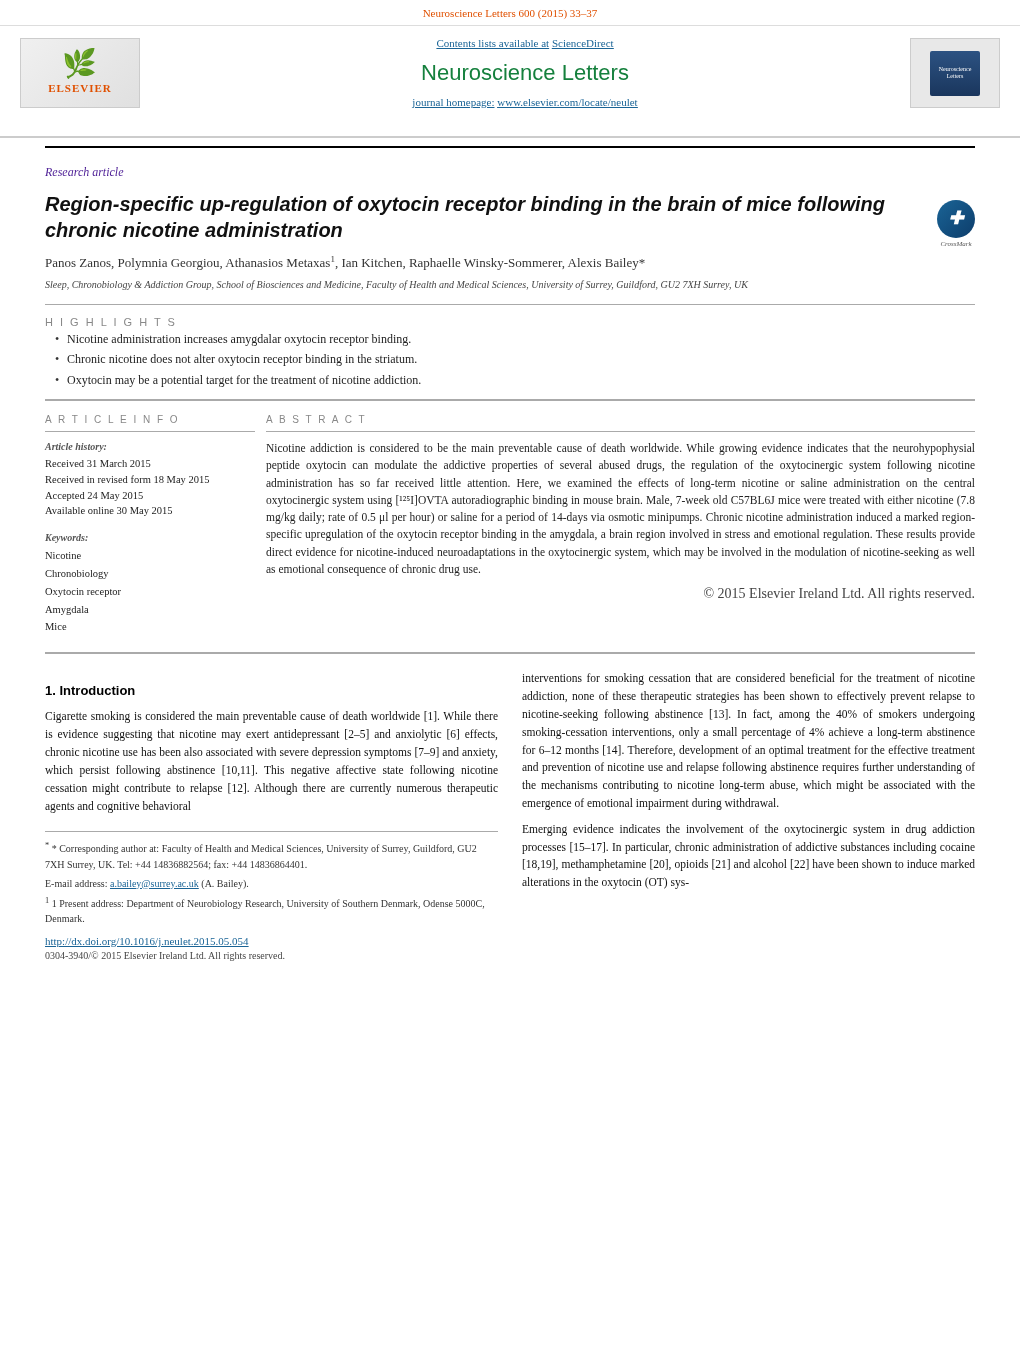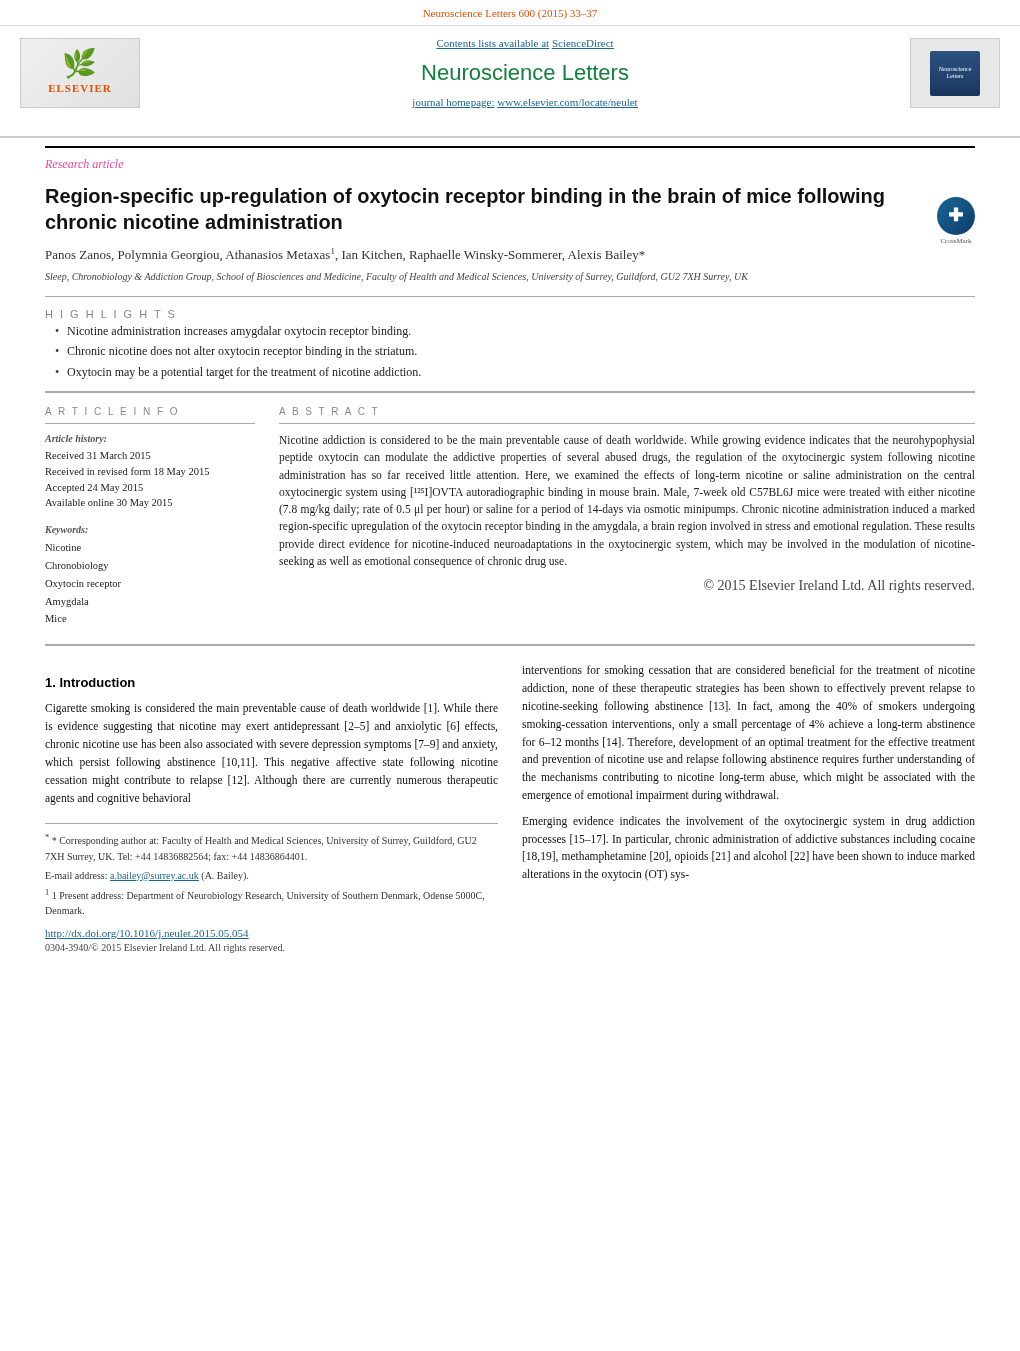--- a/index.html
+++ b/index.html
@@ -118,32 +118,33 @@
     }
 
     
     .main-content {
       padding: 0 45px;
     }
 
     .article-type {
       font-style: italic;
       font-size: 12px;
-      color: #ec4899;
+      color: #4c1d95;
       border-top: 2px solid #000;
-      padding-top: 8px;
+      padding-top: 16px;
       margin-top: 8px;
       margin-bottom: 10px;
     }
 
     .article-title-section {
       display: flex;
-      align-items: flex-end;
+      align-items: center;
       justify-content: space-between;
       margin-bottom: 10px;
+      font-style: italic;
     }
     .article-main-title {
       font-size: 20px;
       font-weight: bold;
       font-family: Arial, sans-serif;
       line-height: 1.3;
       color: #111;
       flex: 1;
       margin-right: 20px;
     }
@@ -223,21 +224,21 @@
     .highlights-list li::before {
       content: '•';
       position: absolute;
       left: 0;
       color: #333;
     }
 
     
     .two-col {
       display: flex;
-      gap: 24px;
+      gap: 11px;
       margin-top: 12px;
     }
     .col-left {
       width: 210px;
       flex-shrink: 0;
     }
     .col-right {
       flex: 1;
     }
 

